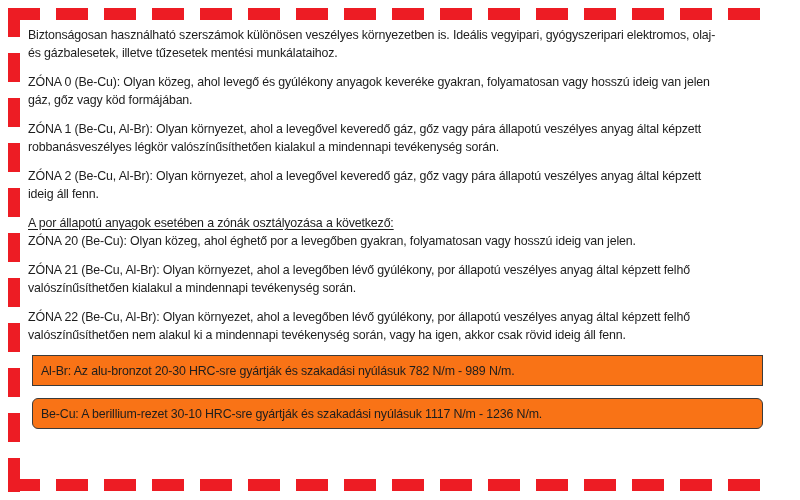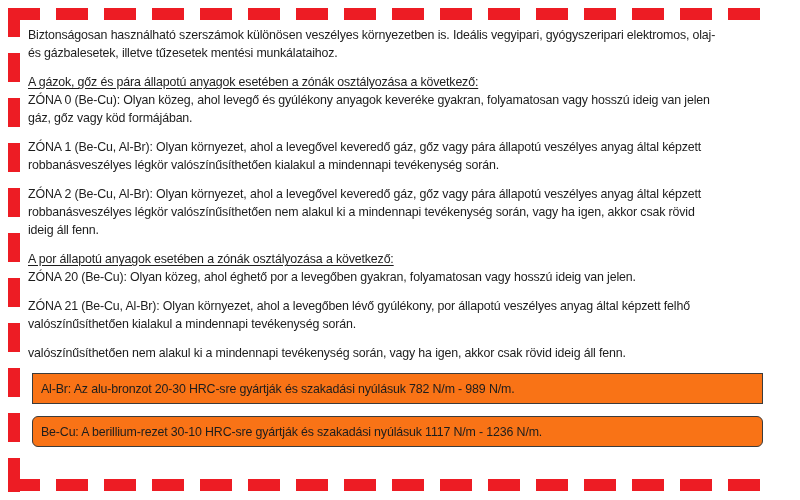--- a/index.html
+++ b/index.html
@@ -90,47 +90,46 @@
   </div>
 
   <div class="content">
 
     <div class="para">
       <div class="line">Biztonságosan használható szerszámok különösen veszélyes környezetben is. Ideális vegyipari, gyógyszeripari elektromos, olaj-</div>
       <div class="line">és gázbalesetek, illetve tűzesetek mentési munkálataihoz.</div>
     </div>
 
     <div class="para">
-      <div class="line u">A gázok, gőz és pára állapotú anyagok esetében a zónák osztályozása a következő:</div>
       <div class="line">ZÓNA 0 (Be-Cu): Olyan közeg, ahol levegő és gyúlékony anyagok keveréke gyakran, folyamatosan vagy hosszú ideig van jelen</div>
       <div class="line">gáz, gőz vagy köd formájában.</div>
     </div>
 
     <div class="para">
       <div class="line">ZÓNA 1 (Be-Cu, Al-Br): Olyan környezet, ahol a levegővel keveredő gáz, gőz vagy pára állapotú veszélyes anyag által képzett</div>
       <div class="line">robbanásveszélyes légkör valószínűsíthetően kialakul a mindennapi tevékenység során.</div>
     </div>
 
     <div class="para">
       <div class="line">ZÓNA 2 (Be-Cu, Al-Br): Olyan környezet, ahol a levegővel keveredő gáz, gőz vagy pára állapotú veszélyes anyag által képzett</div>
-      <div class="line">robbanásveszélyes légkör valószínűsíthetően nem alakul ki a mindennapi tevékenység során, vagy ha igen, akkor csak rövid</div>
       <div class="line">ideig áll fenn.</div>
     </div>
 
     <div class="para">
       <div class="line u">A por állapotú anyagok esetében a zónák osztályozása a következő:</div>
       <div class="line">ZÓNA 20 (Be-Cu): Olyan közeg, ahol éghető por a levegőben gyakran, folyamatosan vagy hosszú ideig van jelen.</div>
     </div>
 
     <div class="para">
       <div class="line">ZÓNA 21 (Be-Cu, Al-Br): Olyan környezet, ahol a levegőben lévő gyúlékony, por állapotú veszélyes anyag által képzett felhő</div>
       <div class="line">valószínűsíthetően kialakul a mindennapi tevékenység során.</div>
     </div>
 
     <div class="para">
+      <div class="line">ZÓNA 22 (Be-Cu, Al-Br): Olyan környezet, ahol a levegőben lévő gyúlékony, por állapotú veszélyes anyag által képzett felhő</div>
       <div class="line">valószínűsíthetően nem alakul ki a mindennapi tevékenység során, vagy ha igen, akkor csak rövid ideig áll fenn.</div>
     </div>
 
     <div class="note-box box1">
       <div class="line">Al-Br: Az alu-bronzot 20-30 HRC-sre gyártják és szakadási nyúlásuk 782 N/m - 989 N/m.</div>
     </div>
 
     <div class="note-box">
       <div class="line">Be-Cu: A berillium-rezet 30-10 HRC-sre gyártják és szakadási nyúlásuk 1117 N/m - 1236 N/m.</div>
     </div>

